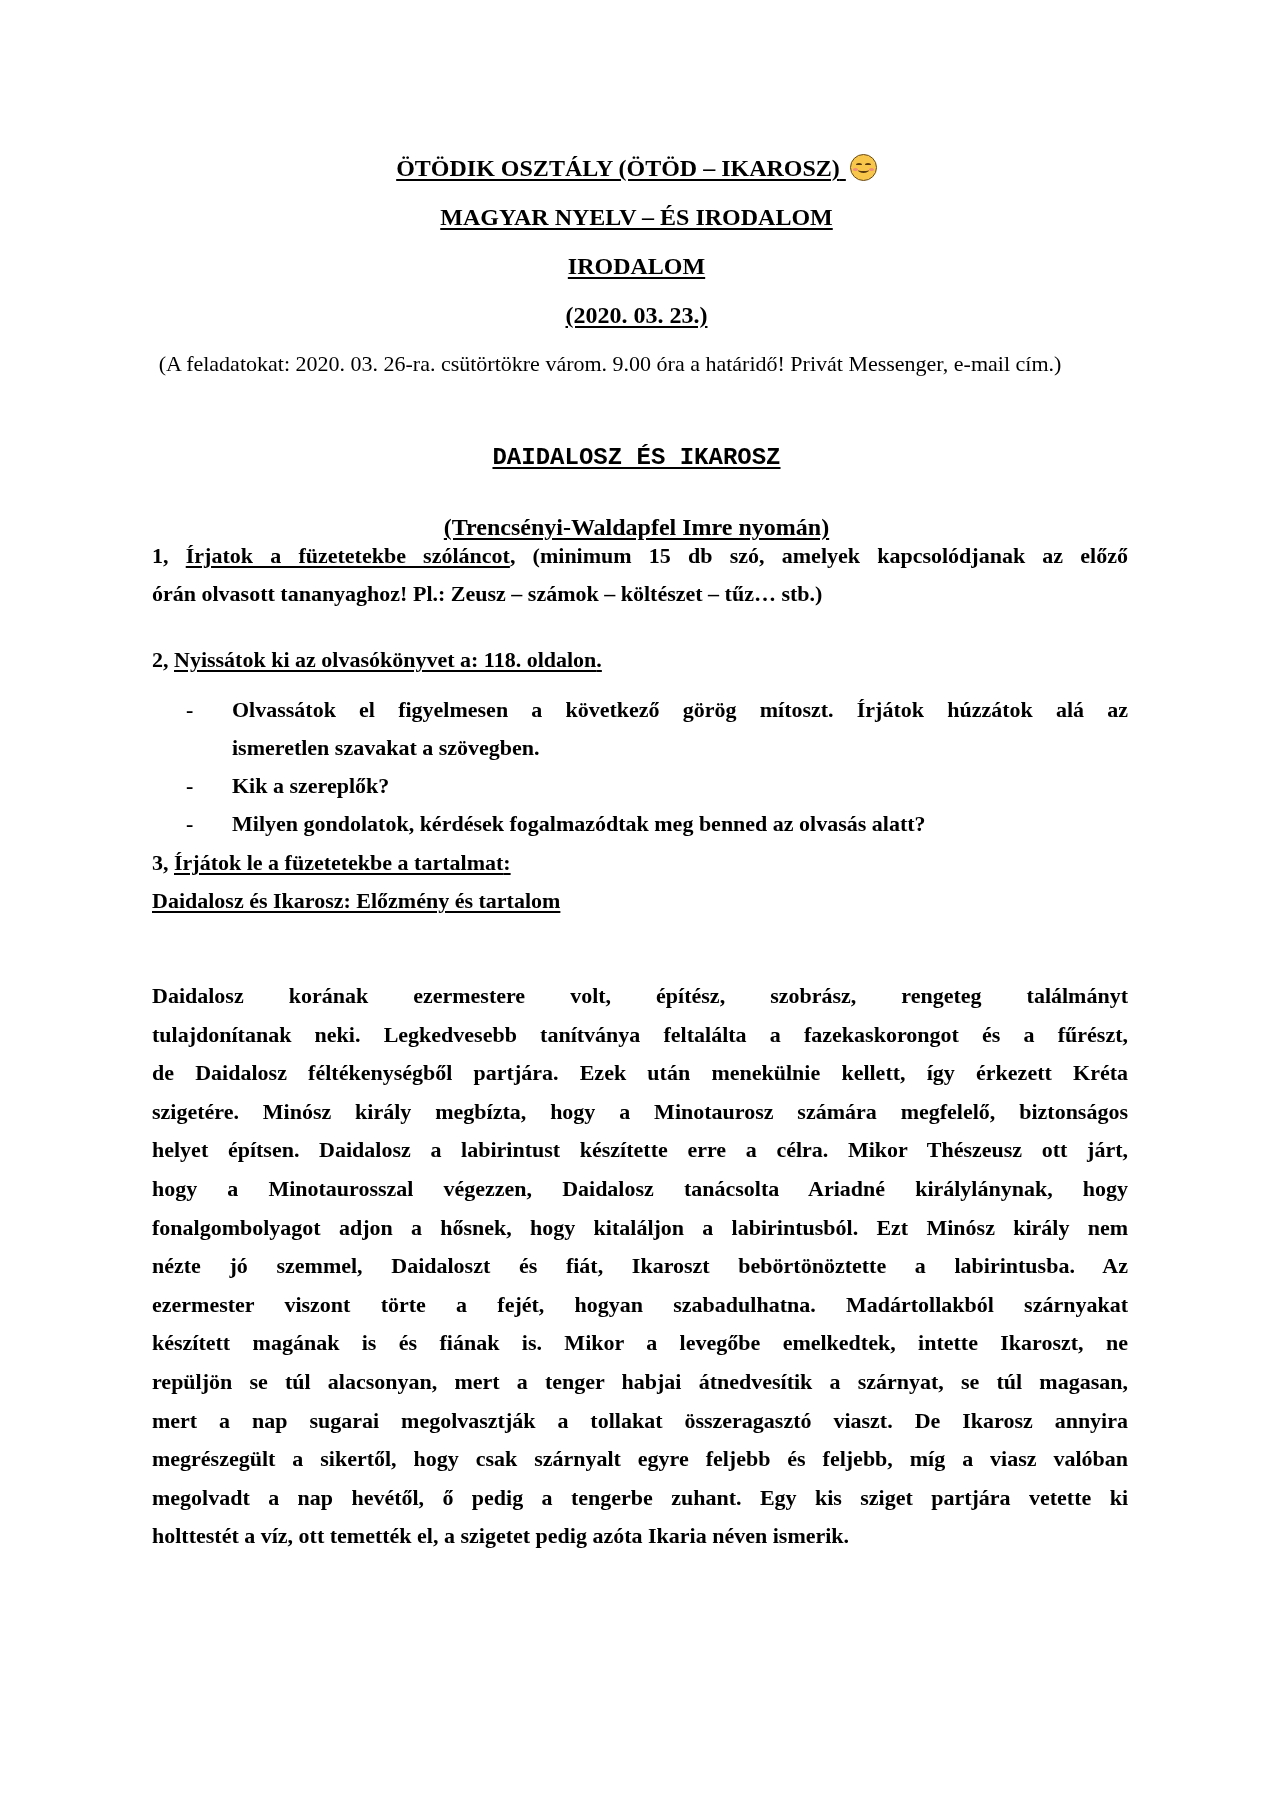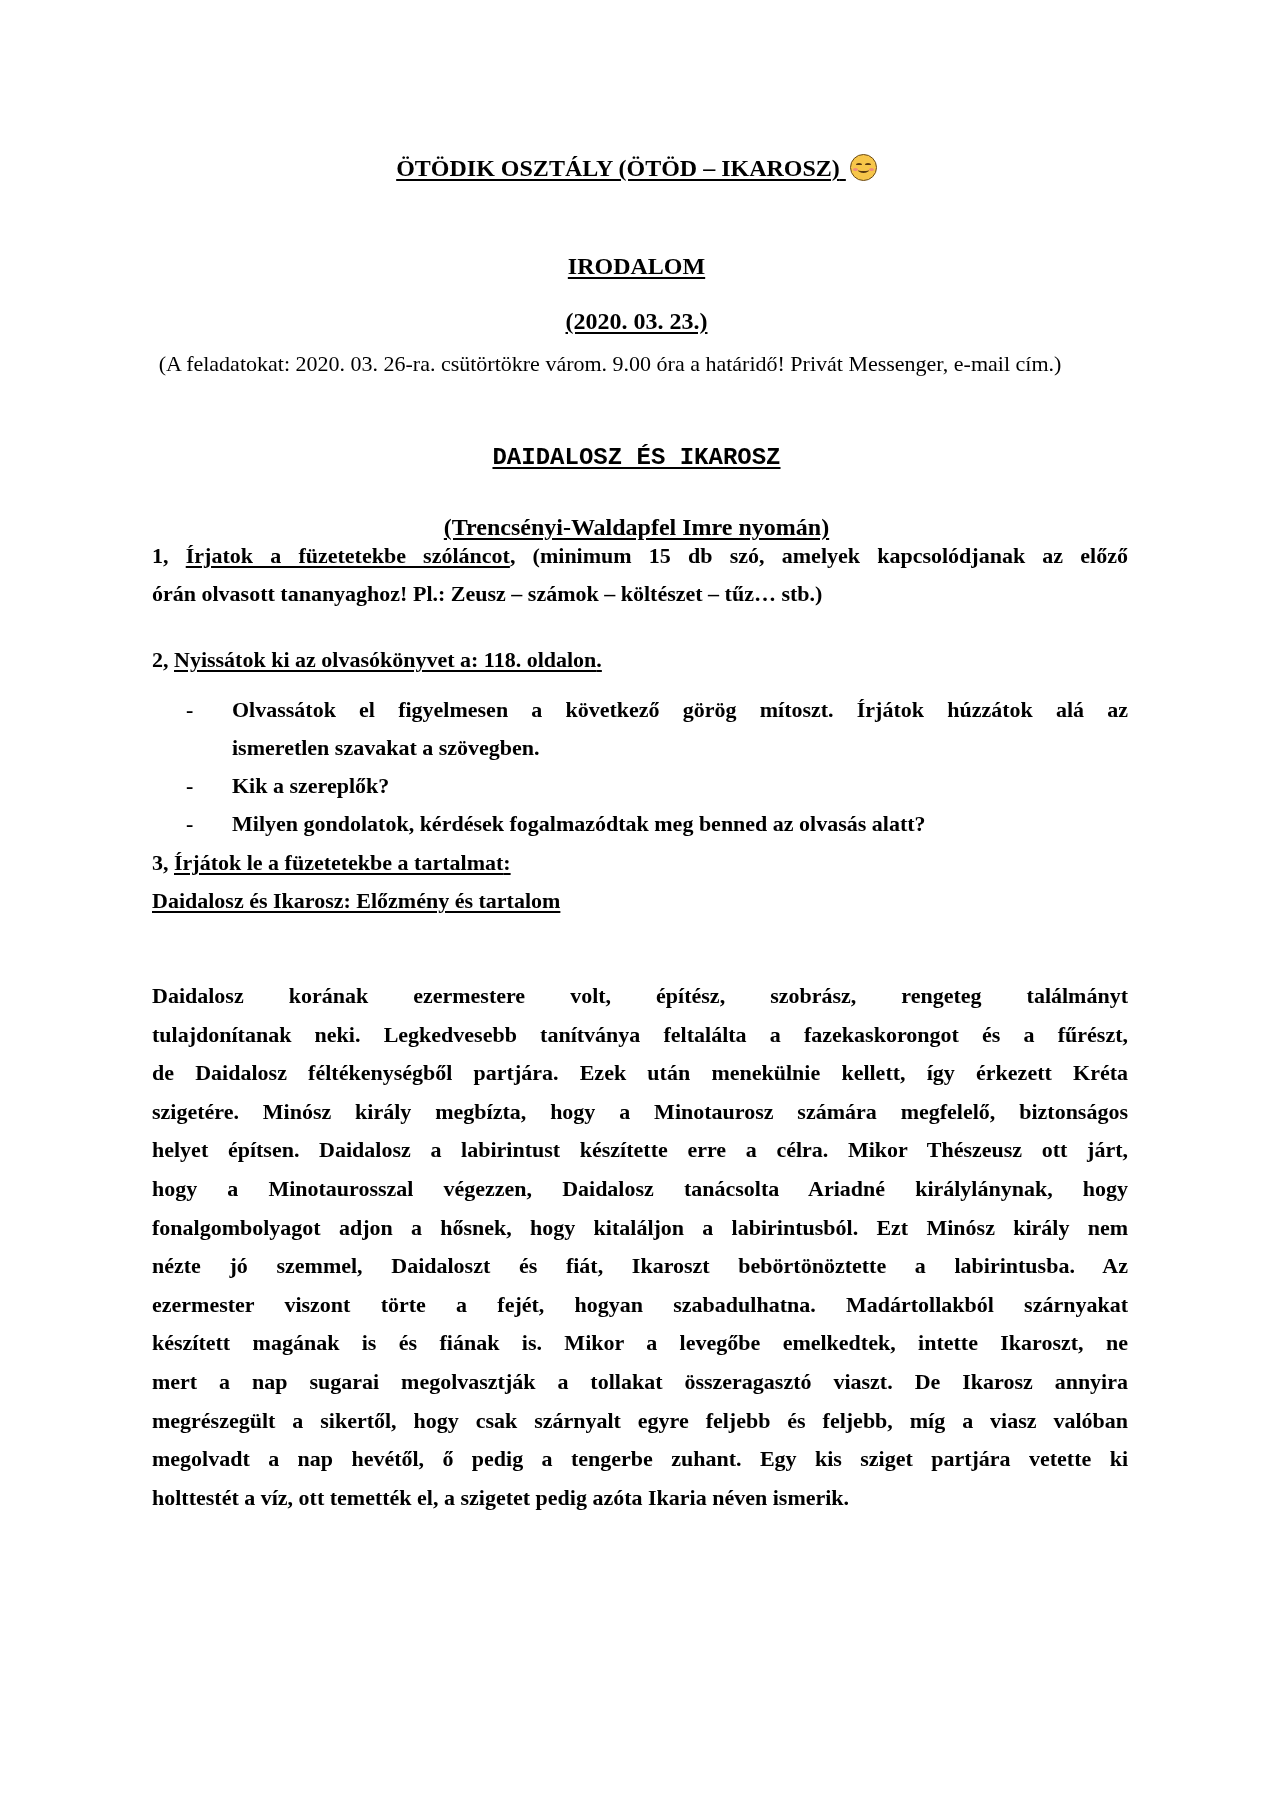--- a/index.html
+++ b/index.html
@@ -151,24 +151,27 @@
     }
   </style>
 </head>
 <body>
 
 <div class="page">
 
   <div class="center-line" style="top:153px;">
     <span class="u">ÖTÖDIK OSZTÁLY (ÖTÖD – IKAROSZ)</span><span class="u">&nbsp;</span><span class="emoji"><span class="eye l"></span><span class="eye r"></span><span class="cheek l"></span><span class="cheek r"></span><span class="mouth"></span></span>
   </div>
+  <div class="center-line" style="top:202px;">
+    <span class="u">MAGYAR NYELV – ÉS IRODALOM</span>
+  </div>
   <div class="center-line" style="top:251px;">
     <span class="u">IRODALOM</span>
   </div>
-  <div class="center-line" style="top:300px;margin-top:6px;">
+  <div class="center-line" style="top:300px;">
     <span class="u">(2020. 03. 23.)</span>
   </div>
   <div class="note-line" style="top:349px;">(A feladatokat: 2020. 03. 26-ra. csütörtökre várom. 9.00 óra a határidő! Privát Messenger, e-mail cím.)</div>
 
   <div class="center-line" style="top:443px;font-family:Liberation Mono, monospace;">
     <span class="u">DAIDALOSZ ÉS IKAROSZ</span>
   </div>
   <div class="center-line" style="top:512px;">
     <span class="u">(Trencsényi-Waldapfel Imre nyomán)</span>
   </div>
@@ -210,19 +213,20 @@
     <span class="pline">Daidalosz korának ezermestere volt, építész, szobrász, rengeteg találmányt</span>
     <span class="pline">tulajdonítanak neki. Legkedvesebb tanítványa feltalálta a fazekaskorongot és a fűrészt,</span>
     <span class="pline">de Daidalosz féltékenységből partjára. Ezek után menekülnie kellett, így érkezett Kréta</span>
     <span class="pline">szigetére. Minósz király megbízta, hogy a Minotaurosz számára megfelelő, biztonságos</span>
     <span class="pline">helyet építsen. Daidalosz a labirintust készítette erre a célra. Mikor Thészeusz ott járt,</span>
     <span class="pline">hogy a Minotaurosszal végezzen, Daidalosz tanácsolta Ariadné királylánynak, hogy</span>
     <span class="pline">fonalgombolyagot adjon a hősnek, hogy kitaláljon a labirintusból. Ezt Minósz király nem</span>
     <span class="pline">nézte jó szemmel, Daidaloszt és fiát, Ikaroszt bebörtönöztette a labirintusba. Az</span>
     <span class="pline">ezermester viszont törte a fejét, hogyan szabadulhatna. Madártollakból szárnyakat</span>
     <span class="pline">készített magának is és fiának is. Mikor a levegőbe emelkedtek, intette Ikaroszt, ne</span>
+    <span class="pline">repüljön se túl alacsonyan, mert a tenger habjai átnedvesítik a szárnyat, se túl magasan,</span>
     <span class="pline">mert a nap sugarai megolvasztják a tollakat összeragasztó viaszt. De Ikarosz annyira</span>
     <span class="pline">megrészegült a sikertől, hogy csak szárnyalt egyre feljebb és feljebb, míg a viasz valóban</span>
     <span class="pline">megolvadt a nap hevétől, ő pedig a tengerbe zuhant. Egy kis sziget partjára vetette ki</span>
     <span class="pline last">holttestét a víz, ott temették el, a szigetet pedig azóta Ikaria néven ismerik.</span>
   </div>
 
 </div>
 
 </body></html>

